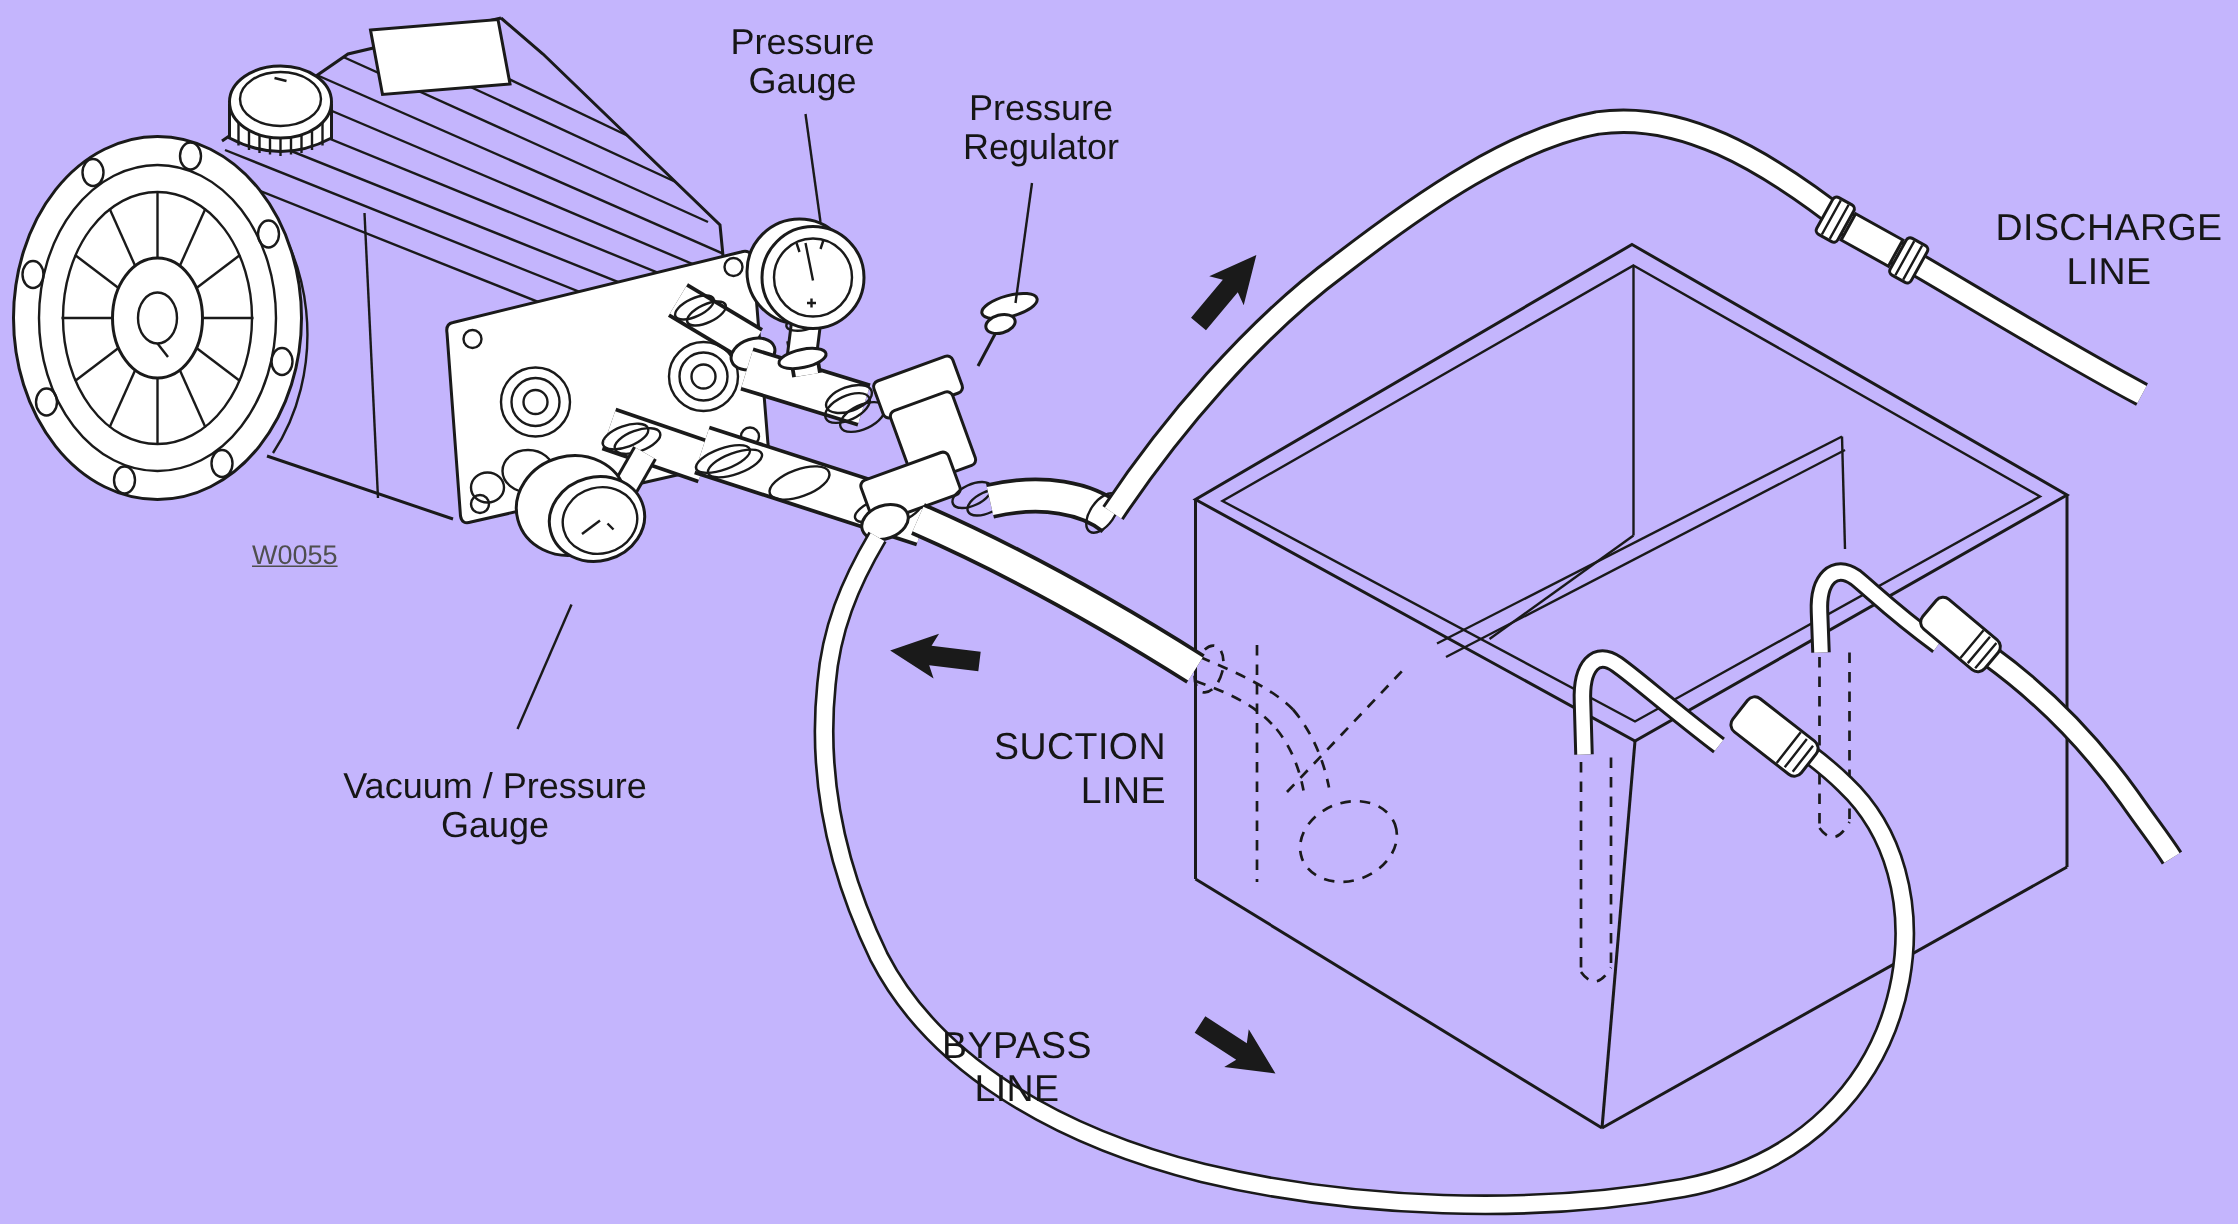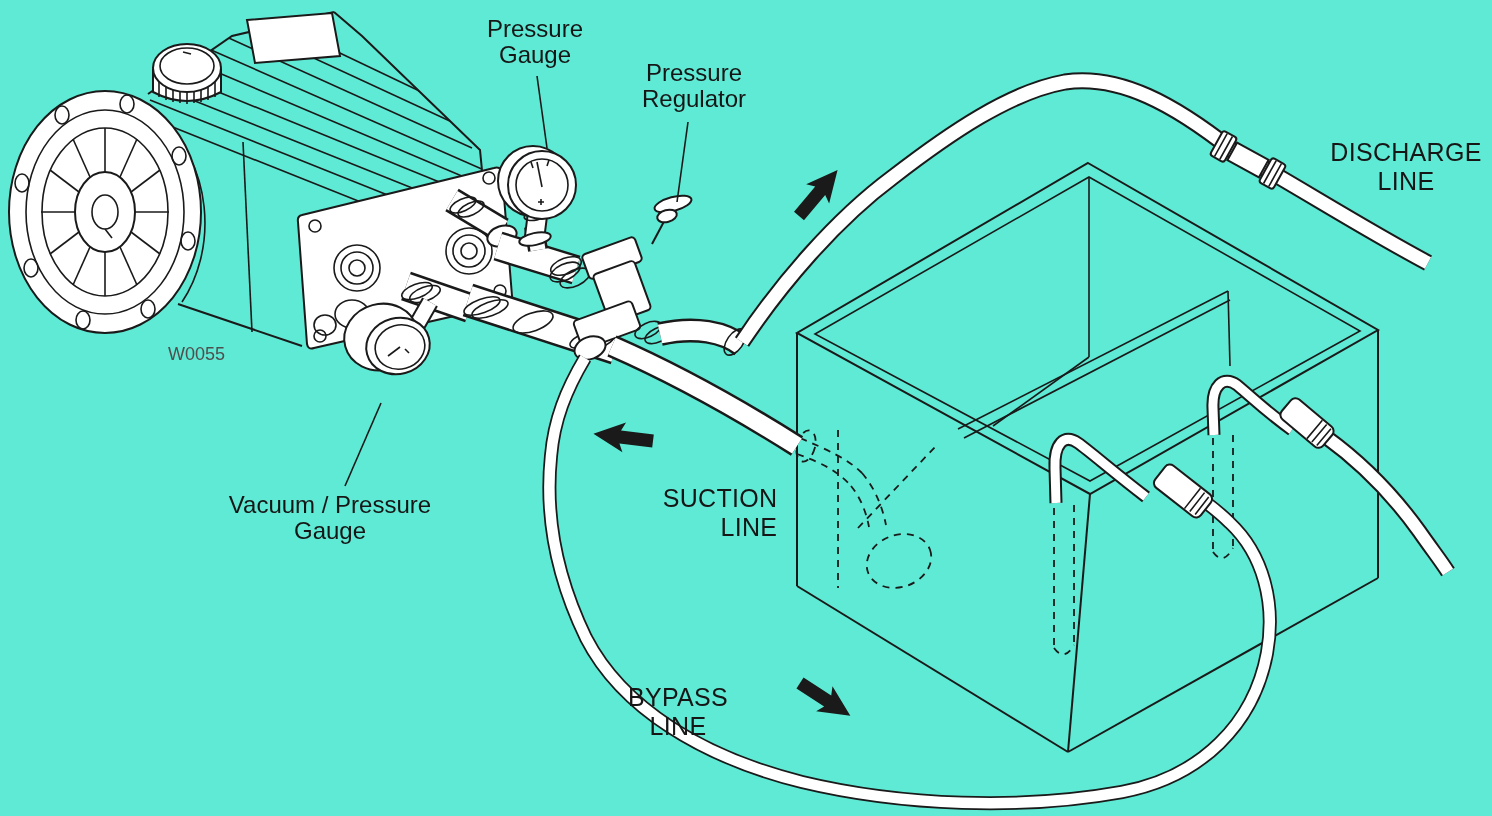--- a/index.html
+++ b/index.html
@@ -1,16 +1,16 @@
 <!DOCTYPE html>
 <html><head>
 <meta charset="utf-8">
 <style>
   html,body{margin:0;padding:0;background:#fff;}
-  .stage{position:relative;width:1492px;height:816px;background:#5eead4;overflow:hidden;
+  .stage{position:relative;width:1492px;height:816px;background:#c4b5fd;overflow:hidden;
          font-family:"Liberation Sans",sans-serif;}
   .stage svg{position:absolute;left:0;top:0;}
   .lbl{position:absolute;white-space:pre-line;text-align:center;color:#161616;
        transform:translateX(-50%);user-select:none;}
   .callout{font-size:24px;line-height:1.1;font-weight:400;}
   .boldlbl{font-size:25px;line-height:1.16;font-weight:400;letter-spacing:.3px;}
   .figcode{font-size:18px;color:#4f4f4f;transform:none;}
   
   .ink{stroke:#1a1a1a;fill:none;stroke-width:2;}
   .ink15{stroke:#1a1a1a;fill:none;stroke-width:1.6;}
@@ -294,17 +294,17 @@
 <div class="lbl callout" style="left:535px;top:16px;">Pressure
 Gauge</div>
 <div class="lbl callout" style="left:694px;top:60px;">Pressure
 Regulator</div>
 <div class="lbl boldlbl" style="left:1406px;top:138px;">DISCHARGE
 LINE</div>
 <div class="lbl boldlbl" style="left:720px;top:484px;text-align:right;">SUCTION
 LINE</div>
 <div class="lbl boldlbl" style="left:678px;top:683px;">BYPASS
 LINE</div>
-<div class="lbl callout" style="left:330px;top:492px;">Vacuum / Pressure
+<div class="lbl callout" style="left:330px;top:512px;">Vacuum / Pressure
 Gauge</div>
-<div class="lbl figcode" style="left:168px;top:344px;">W0055</div>
+<div class="lbl figcode" style="left:168px;top:360px;text-decoration:underline;">W0055</div>
 
 </div>
 
 </body></html>

